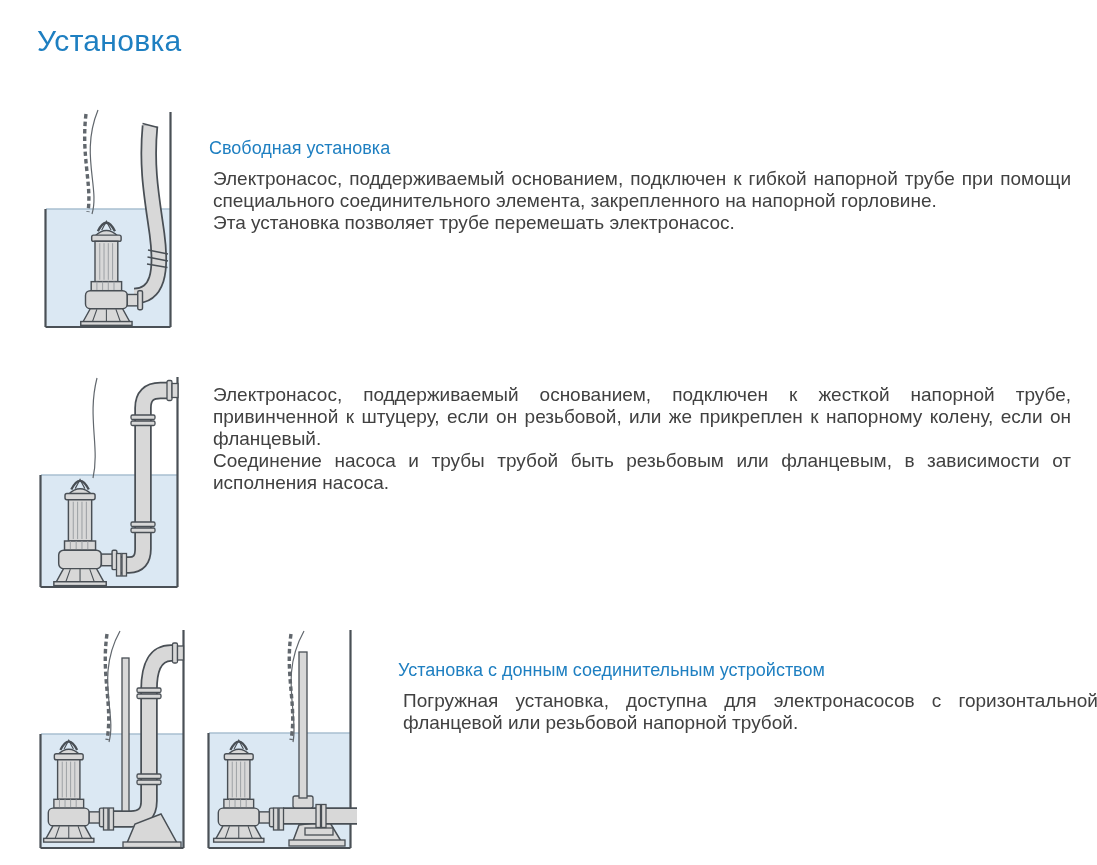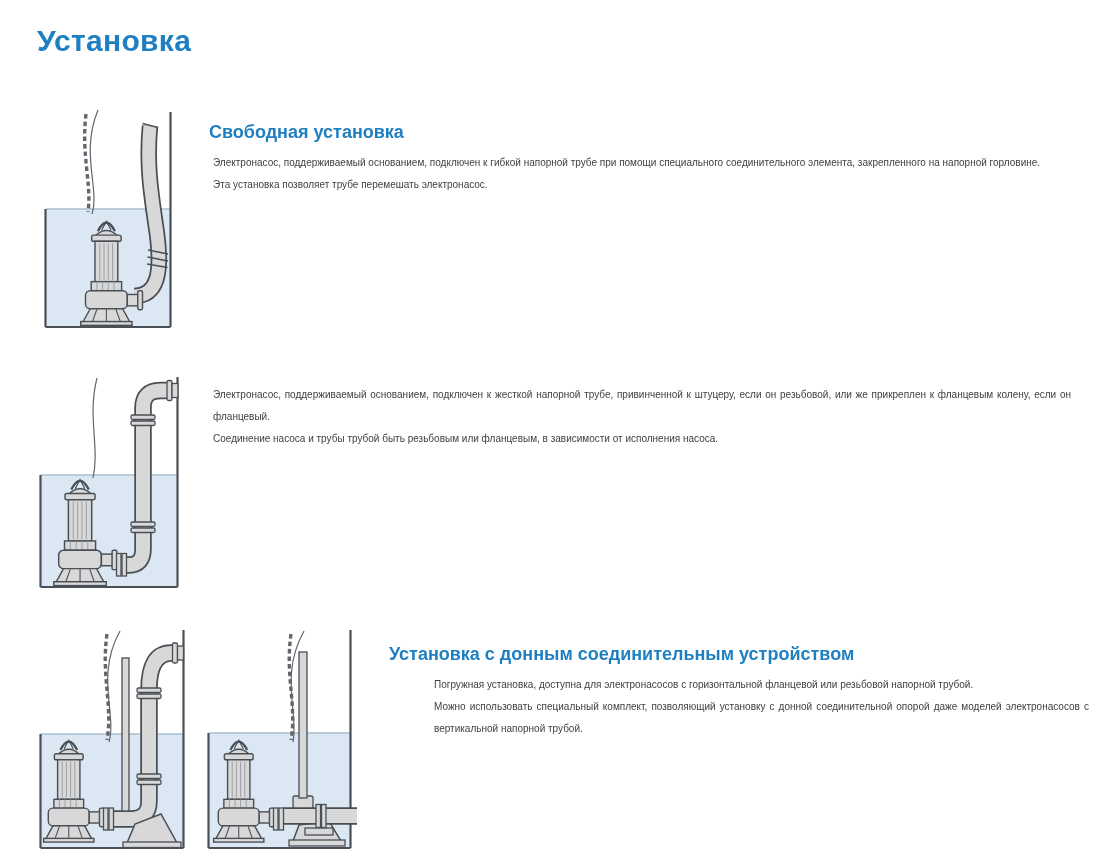--- a/index.html
+++ b/index.html
@@ -3,38 +3,38 @@
 <meta charset="utf-8">
 <style>
   * { margin:0; padding:0; box-sizing:border-box; }
   html,body { background:#ffffff; }
   .page {
     position:relative; width:1097px; height:865px; background:#fff;
     font-family:"Liberation Sans", sans-serif; overflow:hidden;
   }
   .page-title {
     position:absolute; left:37px; top:24px;
-    font-size:30px; font-weight:bold; letter-spacing:.3px;
+    font-size:30px; font-weight:normal; letter-spacing:.3px;
     color:var(--heading_blue, #1e7fc1);
   }
   .sec { position:absolute; }
   .sec h2 {
-    font-size:18px; font-weight:bold;
+    font-size:18px; font-weight:normal;
     color:var(--heading_blue, #1e7fc1);
-    margin:0 0 9px 0;
+    margin:16px 0 9px 0;
   }
   .sec p {
-    font-size:10px; line-height:22px;
+    font-size:19px; line-height:22px;
     color:var(--body_text, #414141);
     text-align:justify; padding-left:4px;
   }
   #sec-free   { left:209px; top:122px; width:862px; }
   #sec-fixed  { left:209px; top:384px; width:862px; }
-  #sec-bottom { left:389px; top:644px; width:700px; }
-  #sec-bottom p { padding-left:5px;margin-left:40px; }
+  #sec-bottom { left:398px; top:644px; width:700px; }
+  #sec-bottom p { padding-left:5px; }
   .fig { position:absolute; line-height:0; }
   #fig-free     { left:42px;  top:106px; }
   #fig-fixed    { left:37px;  top:375px; }
   #fig-bottom-a { left:37px;  top:628px; }
   #fig-bottom-b { left:205px; top:628px; }
 </style>
 </head>
 <body>
 
 <svg width="0" height="0" style="position:absolute" aria-hidden="true">
@@ -103,21 +103,21 @@
       <path d="M60,3 C50,42 63,72 56,103" stroke="#61676d" stroke-width="1.2" fill="none"></path>
       <use href="#pump" transform="translate(12,101) scale(0.97)"></use>
       <g>
         <rect x="79.5" y="178.5" width="4.5" height="22.5" fill="#d8d8d8" stroke="#494f55" stroke-width="1.3"></rect>
         <rect x="85" y="178.5" width="4.5" height="22.5" fill="#d8d8d8" stroke="#494f55" stroke-width="1.3"></rect>
       </g>
     </svg>
   </figure>
 
   <section class="sec" id="sec-fixed">
-    <p>Электронасос, поддерживаемый основанием, подключен к жесткой напорной трубе, привинченной к штуцеру, если он резьбовой, или же прикреплен к фланцевым колену, если он фланцевый.</p>
+    <p>Электронасос, поддерживаемый основанием, подключен к жесткой напорной трубе, привинченной к штуцеру, если он резьбовой, или же прикреплен к напорному колену, если он фланцевый.</p>
     <p>Соединение насоса и трубы трубой быть резьбовым или фланцевым, в зависимости от исполнения насоса.</p>
   </section>
 
   <figure class="fig" id="fig-bottom-a">
     <svg width="160" height="224" viewBox="0 0 160 224">
       <rect x="4" y="106" width="142" height="114" fill="#dbe8f3"></rect>
       <line x1="4" y1="106" x2="146" y2="106" stroke="#a9bfd0" stroke-width="1.5"></line>
       <path d="M146.5,2 V220 M3.5,106 V220 M3.5,220 H146.5" stroke="#4a5056" stroke-width="2.2" fill="none"></path>
       <g>
         <path d="M76,191 L94,191 Q112,191 112,173 L112,62 Q112,25 134,25 L137,25" stroke="#494f55" stroke-width="17.5" fill="none"></path>
@@ -166,16 +166,15 @@
       <g>
         <rect x="68.5" y="180" width="4.5" height="22" fill="#d8d8d8" stroke="#494f55" stroke-width="1.3"></rect>
         <rect x="74" y="180" width="4.5" height="22" fill="#d8d8d8" stroke="#494f55" stroke-width="1.3"></rect>
       </g>
     </svg>
   </figure>
 
   <section class="sec" id="sec-bottom">
     <h2>Установка с донным соединительным устройством</h2>
     <p>Погружная установка, доступна для электронасосов с горизонтальной фланцевой или резьбовой напорной трубой.</p>
-    <p>Можно использовать специальный комплект, позволяющий установку с донной соединительной опорой даже моделей электронасосов с вертикальной напорной трубой.</p>
   </section>
 
 </div>
 
 </body></html>

